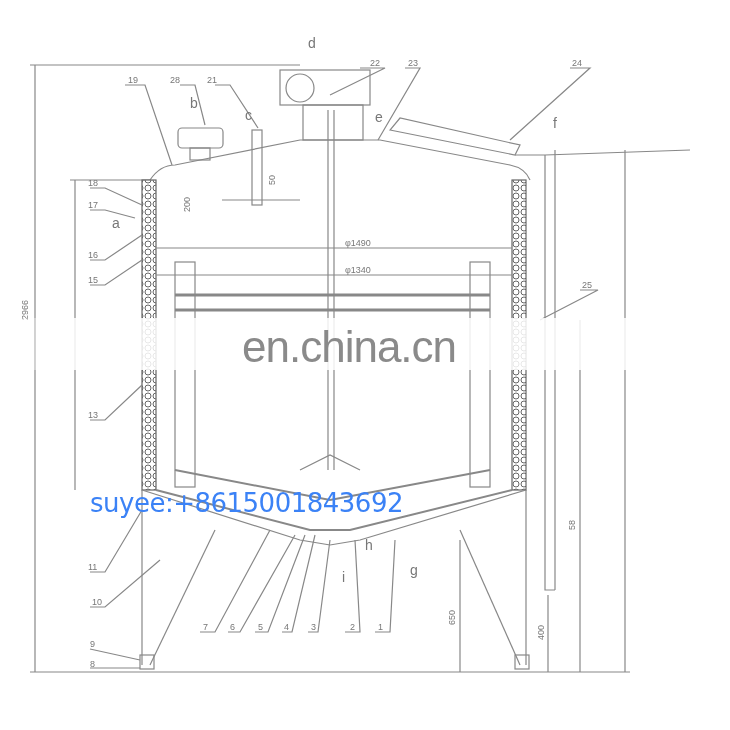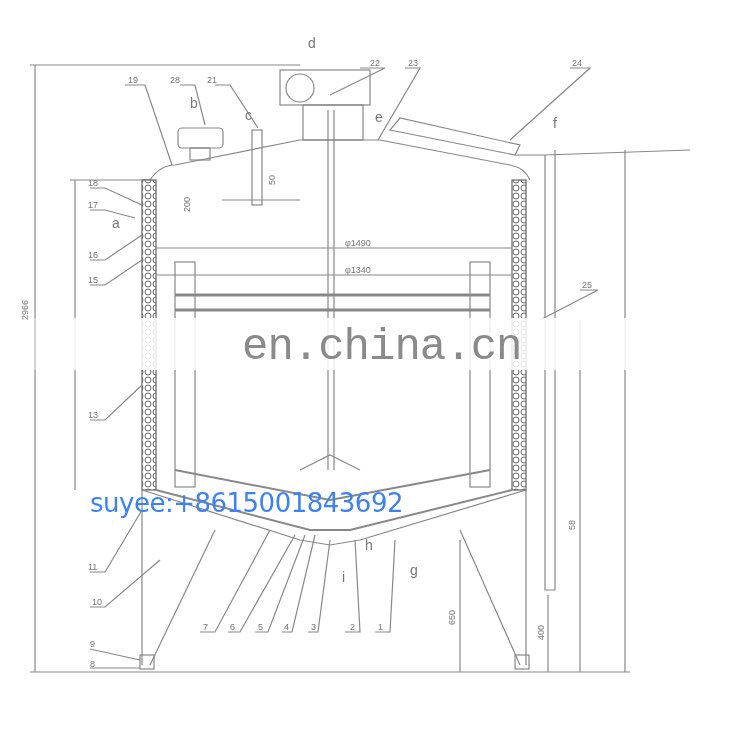--- a/index.html
+++ b/index.html
@@ -1,21 +1,21 @@
 <!DOCTYPE html>
 <html><head>
 <meta charset="utf-8">
 <style>
   html, body { margin:0; padding:0; background:#ffffff; }
   body { width:730px; height:730px; position:relative; overflow:hidden; font-family:"Liberation Sans", sans-serif; }
   #drawing { position:absolute; left:0; top:0; width:730px; height:730px; }
   .lbl { font-family:"Liberation Sans", sans-serif; fill:#777; }
   .watermark-band { position:absolute; left:10px; top:318px; width:720px; height:52px;
     background:linear-gradient(to right, rgba(255,255,255,0), rgba(255,255,255,0.85) 8%, rgba(255,255,255,0.85) 92%, rgba(255,255,255,0)); }
-  .watermark { position:absolute; left:242px; top:322px; font-size:44px; color:#8a8a8a; letter-spacing:-1px; font-family:Liberation Mono, monospace;text-align:center; }
+  .watermark { position:absolute; left:242px; top:322px; font-size:44px; color:#8a8a8a; letter-spacing:-1px; font-family:Liberation Sans, sans-serif;text-align:center; }
   .contact { position:absolute; left:90px; top:488px; font-size:26px; color:#3b82f6; font-family:"DejaVu Sans", sans-serif; letter-spacing:-0.5px; }
 </style>
 </head>
 <body>
 
 <svg id="drawing" viewBox="0 0 730 730" xmlns="http://www.w3.org/2000/svg">
   <defs>
     <pattern id="insul" width="8" height="8" patternUnits="userSpaceOnUse">
       <rect width="8" height="8" fill="#fff"></rect>
       <circle cx="4" cy="4" r="3" fill="none" stroke="#666" stroke-width="1"></circle>

